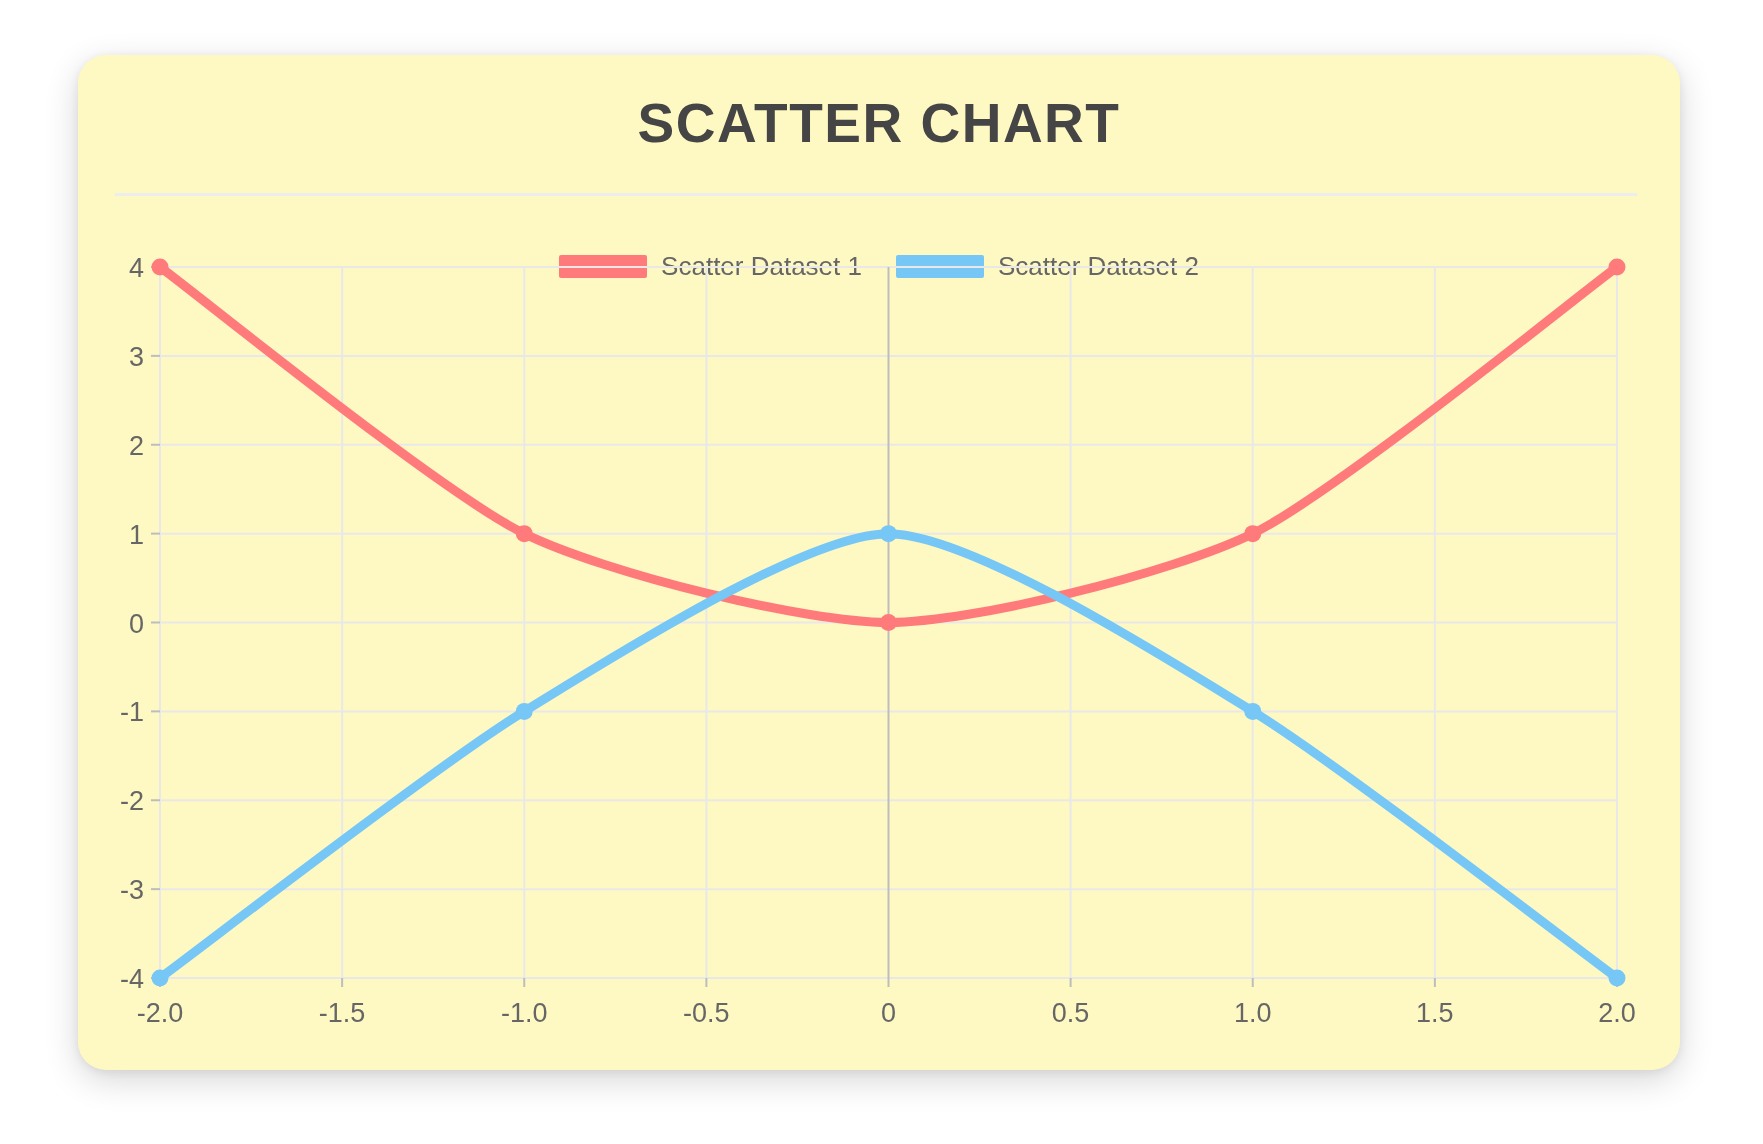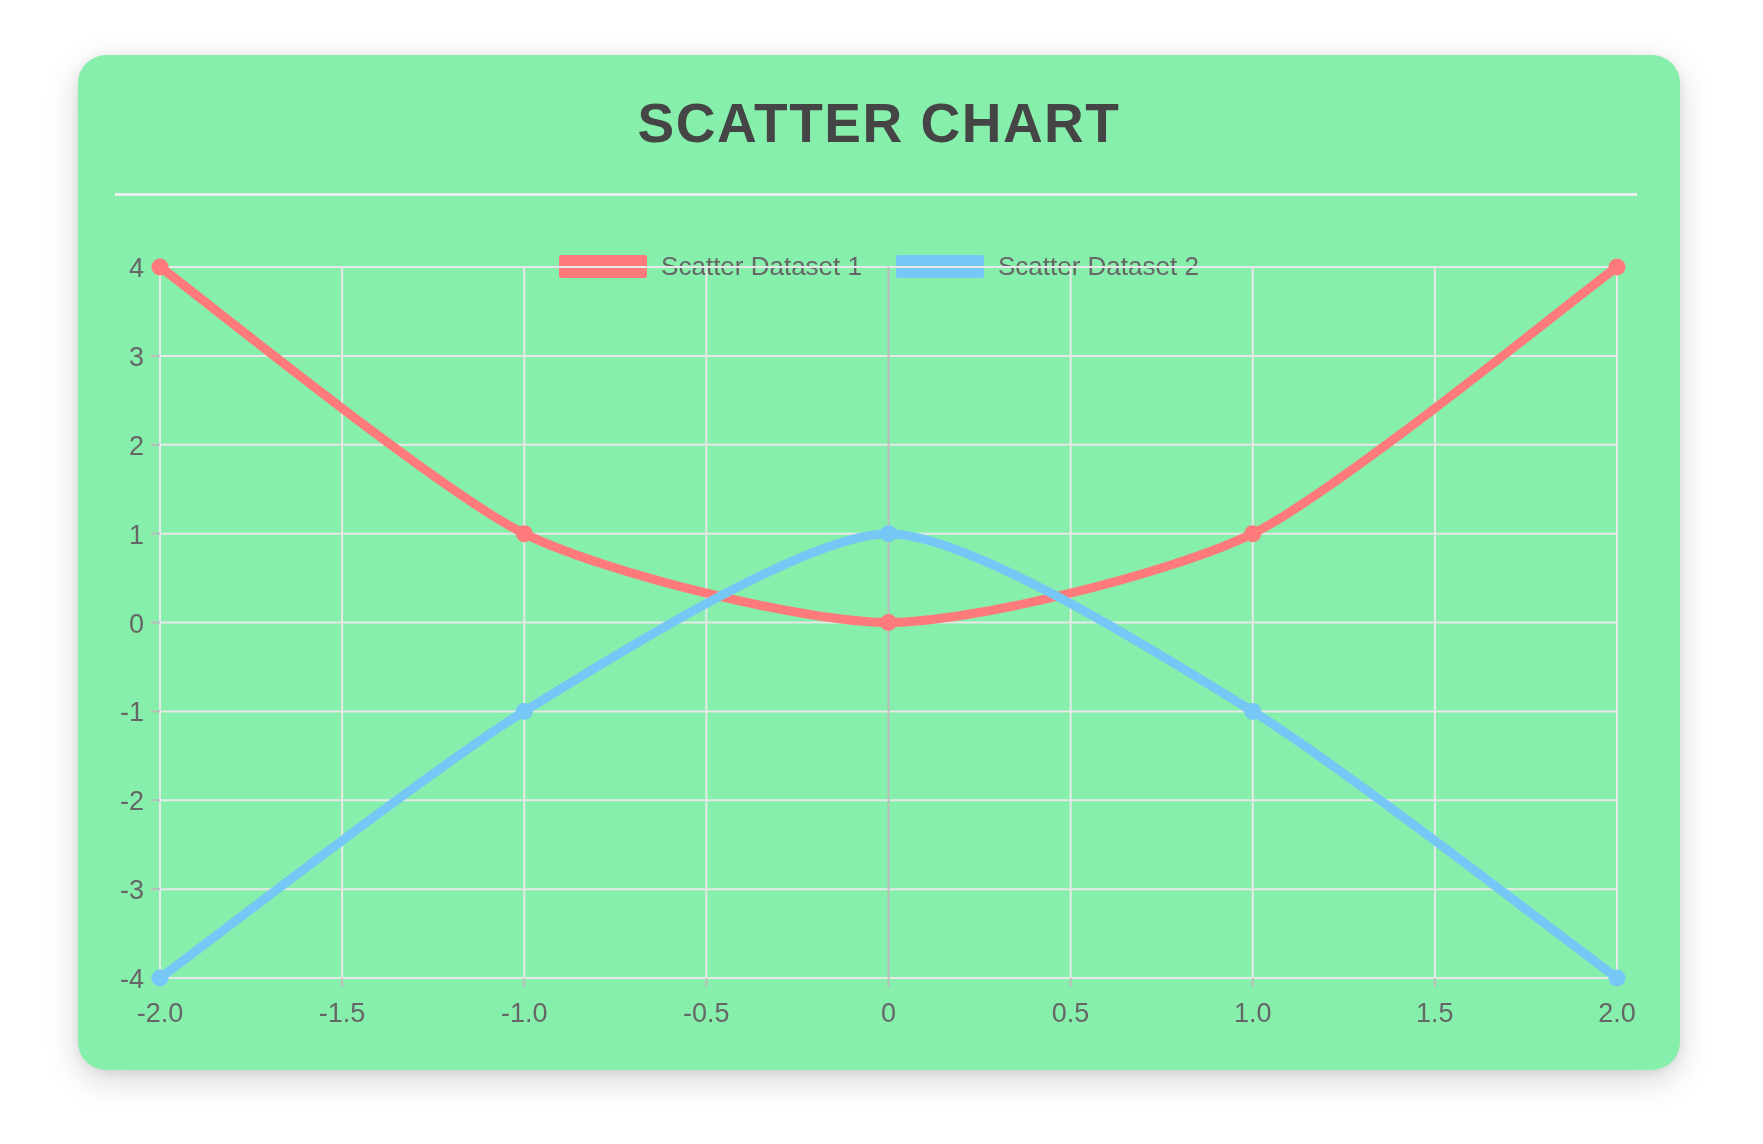--- a/index.html
+++ b/index.html
@@ -16,21 +16,21 @@
     width: 1763px;
     height: 1144px;
     background: #ffffff;
   }
   .card {
     position: absolute;
     left: 78px;
     top: 55px;
     width: 1602px;
     height: 1015px;
-    background: #86efac;
+    background: #fef9c3;
     border-radius: 28px;
     box-shadow: 0 10px 34px rgba(0,0,0,0.16), 0 2px 10px rgba(0,0,0,0.07);
     box-sizing: border-box;
   }
   .chart-title {
     position: absolute;
     left: 0;
     top: 38px;
     width: 100%;
     text-align: center;

